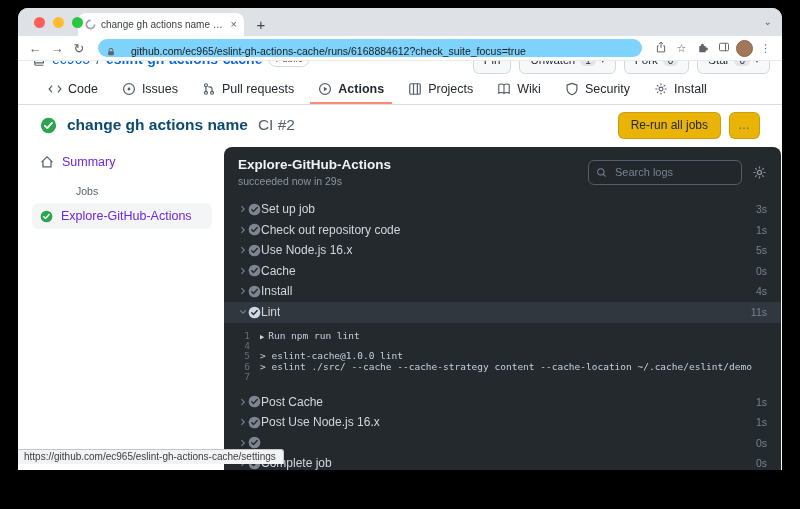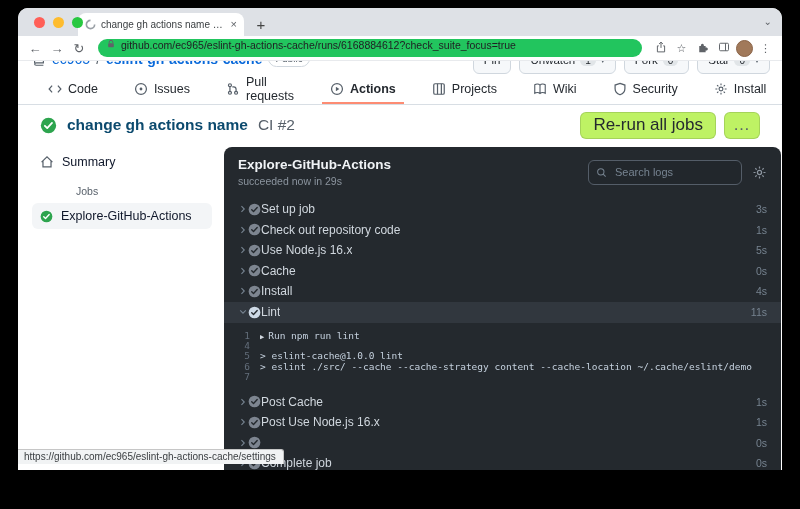--- a/index.html
+++ b/index.html
@@ -16,64 +16,64 @@
     display:flex;align-items:center;padding:0 7px;gap:5px;font-size:10px;color:#3c4043;}
   .tab .title{flex:1;white-space:nowrap;overflow:hidden;text-overflow:ellipsis;}
   .tab .close{color:#5f6368;font-size:11px;line-height:1;}
   .favicon{width:11px;height:11px;flex:0 0 auto;}
   .newtab{width:22px;height:22px;margin:0 0 1px 6px;display:flex;align-items:center;justify-content:center;
     color:#444;font-size:15px;}
   .tabsearch{position:absolute;right:10px;top:8px;color:#5f6368;font-size:10px;}
   .toolbar{height:24px;background:#fff;display:flex;align-items:center;padding:0 8px;gap:4px;
     border-bottom:1px solid #e8eaed;}
   .navbtn{color:#5f6368;font-size:13px;width:18px;text-align:center;line-height:1;}
-  .urlbox{flex:1;height:18px;display:flex;align-items:flex-start;gap:5px;padding:0 8px;margin:0 6px;
-    border-radius:10px;font-size:10.5px;color:#202124;background:#22c55e;}
+  .urlbox{flex:1;height:18px;display:flex;align-items:flex-end;gap:15px;padding:0 8px;margin:0 6px;
+    border-radius:10px;font-size:10.5px;color:#202124;background:#7dd3fc;}
   .lockicon{width:10px;height:10px;color:#5f6368;}
   .rightico{color:#5f6368;font-size:11px;width:17px;text-align:center;}
   .rightico svg{width:12px;height:12px;}
   .avatar{width:15px;height:15px;border-radius:50%;background:#a1795a;border:1px solid #8a6347;}
   
   .repo-clip{height:14px;overflow:hidden;position:relative;background:#fff;}
   .repo-inner{position:absolute;top:-11px;left:14px;display:flex;align-items:center;gap:6px;
     font-size:14px;color:#0969da;white-space:nowrap;}
   .repo-inner .ricon{color:#57606a;width:14px;height:14px;}
   .repo-inner .owner{font-weight:400;}
   .repo-inner .sep{color:#57606a;}
   .repo-inner .rname{font-weight:600;}
   .vis-badge{border:1px solid #d0d7de;border-radius:999px;font-size:10px;color:#57606a;
     padding:0 6px;line-height:15px;}
   .repo-pills{position:absolute;top:-15px;right:12px;display:flex;gap:8px;}
   .pill{height:26px;border:1px solid #d0d7de;background:#f6f8fa;border-radius:6px;display:flex;
     align-items:center;padding:0 10px;font-size:11.5px;color:#24292f;gap:5px;}
   .pill .cnt{background:rgba(175,184,193,.3);border-radius:999px;padding:0 5px;font-size:10px;}
   .pill .dd{color:#57606a;font-size:8px;}
   
-  .repo-nav{height:29px;display:flex;align-items:stretch;padding:0 22px;gap:20px;
+  .repo-nav{height:29px;display:flex;align-items:stretch;padding:0 22px;gap:8px;
     border-bottom:1px solid #d8dee4;background:#fff;}
   .nav-tab{display:flex;align-items:center;gap:6px;padding:0 8px;font-size:12.5px;color:#24292f;
     border-bottom:2px solid transparent;}
   .nav-tab.active{border-bottom:2px solid #fd8c73;font-weight:600;}
   .nicon{width:14px;height:14px;color:#57606a;display:inline-flex;}
   .nicon svg{width:14px;height:14px;}
   
   .page-head{height:40px;display:flex;align-items:center;padding:0 22px;gap:10px;background:#fff;}
   .bigcheck{width:17px;height:17px;color:#2da44e;}
   .bigcheck svg,.ck svg,.homeicon svg{width:100%;height:100%;display:block;}
   .run-title{font-size:15.5px;font-weight:600;color:#0c4a6e;white-space:nowrap;}
   .run-num{font-size:15.5px;font-weight:400;color:#57606a;}
   .head-actions{margin-left:auto;display:flex;gap:8px;}
-  .btn{height:27px;border:1px solid rgba(27,31,36,.15);background:#bef264;border-radius:6px;
-    font-size:17px;font-weight:500;color:#24292f;display:flex;align-items:center;padding:0 12px;}
+  .btn{height:27px;border:1px solid rgba(27,31,36,.15);background:#eab308;border-radius:6px;
+    font-size:12px;font-weight:500;color:#24292f;display:flex;align-items:center;padding:0 12px;}
   .btn.kebab{padding:0 8px;letter-spacing:1px;color:#57606a;}
   
   .content{display:flex;align-items:flex-start;padding:2px 1px 0 14px;gap:12px;background:#fff;}
   .side{width:180px;flex:0 0 auto;padding-top:2px;}
   .side-item{display:flex;align-items:center;gap:8px;height:26px;padding:0 8px;font-size:12.5px;
-    color:#0f172a;border-radius:6px;}
+    color:#6d28d9;border-radius:6px;}
   .homeicon{width:14px;height:14px;color:#57606a;}
   .jobs-label{font-size:10.5px;color:#57606a;padding:10px 8px 6px;margin-left:36px;}
   .job-item{background:#f3f5f7;}
   .ck{width:13px;height:13px;flex:0 0 auto;}
   .ck-green{color:#2da44e;}
   
   .panel{flex:1;background:#24292e;border-radius:8px;color:#c9d1d9;overflow:hidden;min-width:0;}
   .panel-head{display:flex;align-items:center;padding:10px 14px 8px;gap:10px;}
   .ph-left{flex:1;min-width:0;}
   .ph-title{font-size:13.5px;font-weight:700;color:#f0f3f6;}

